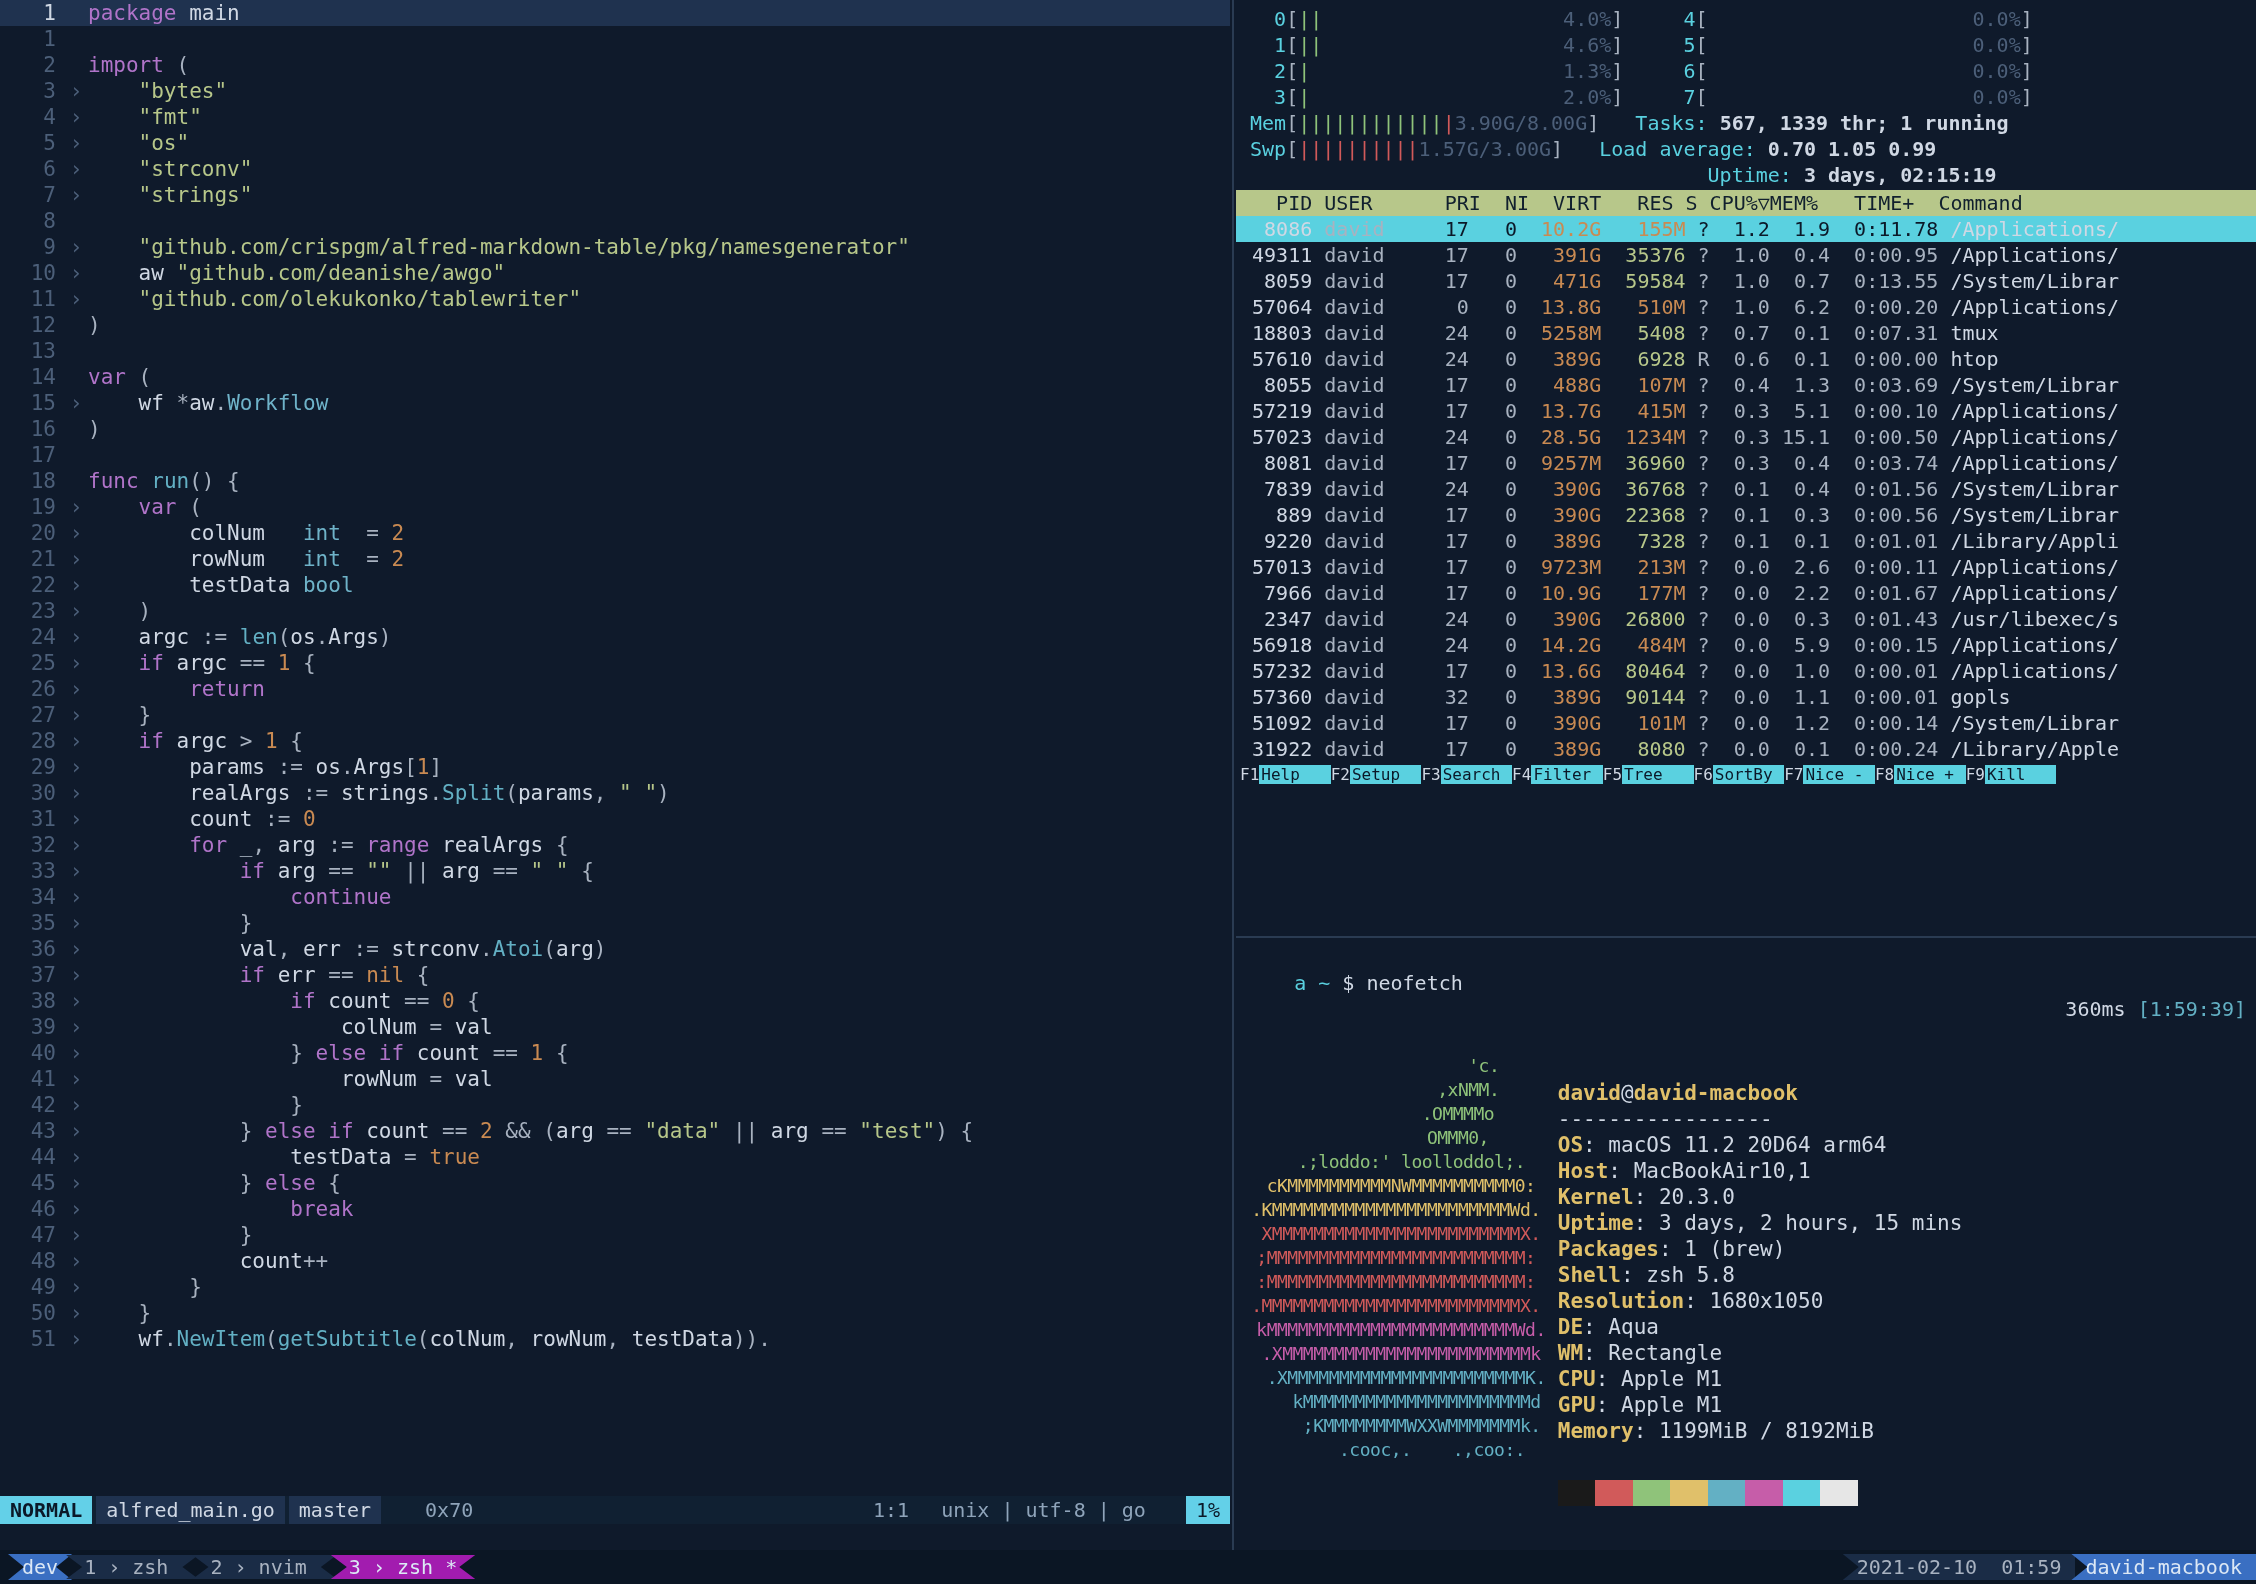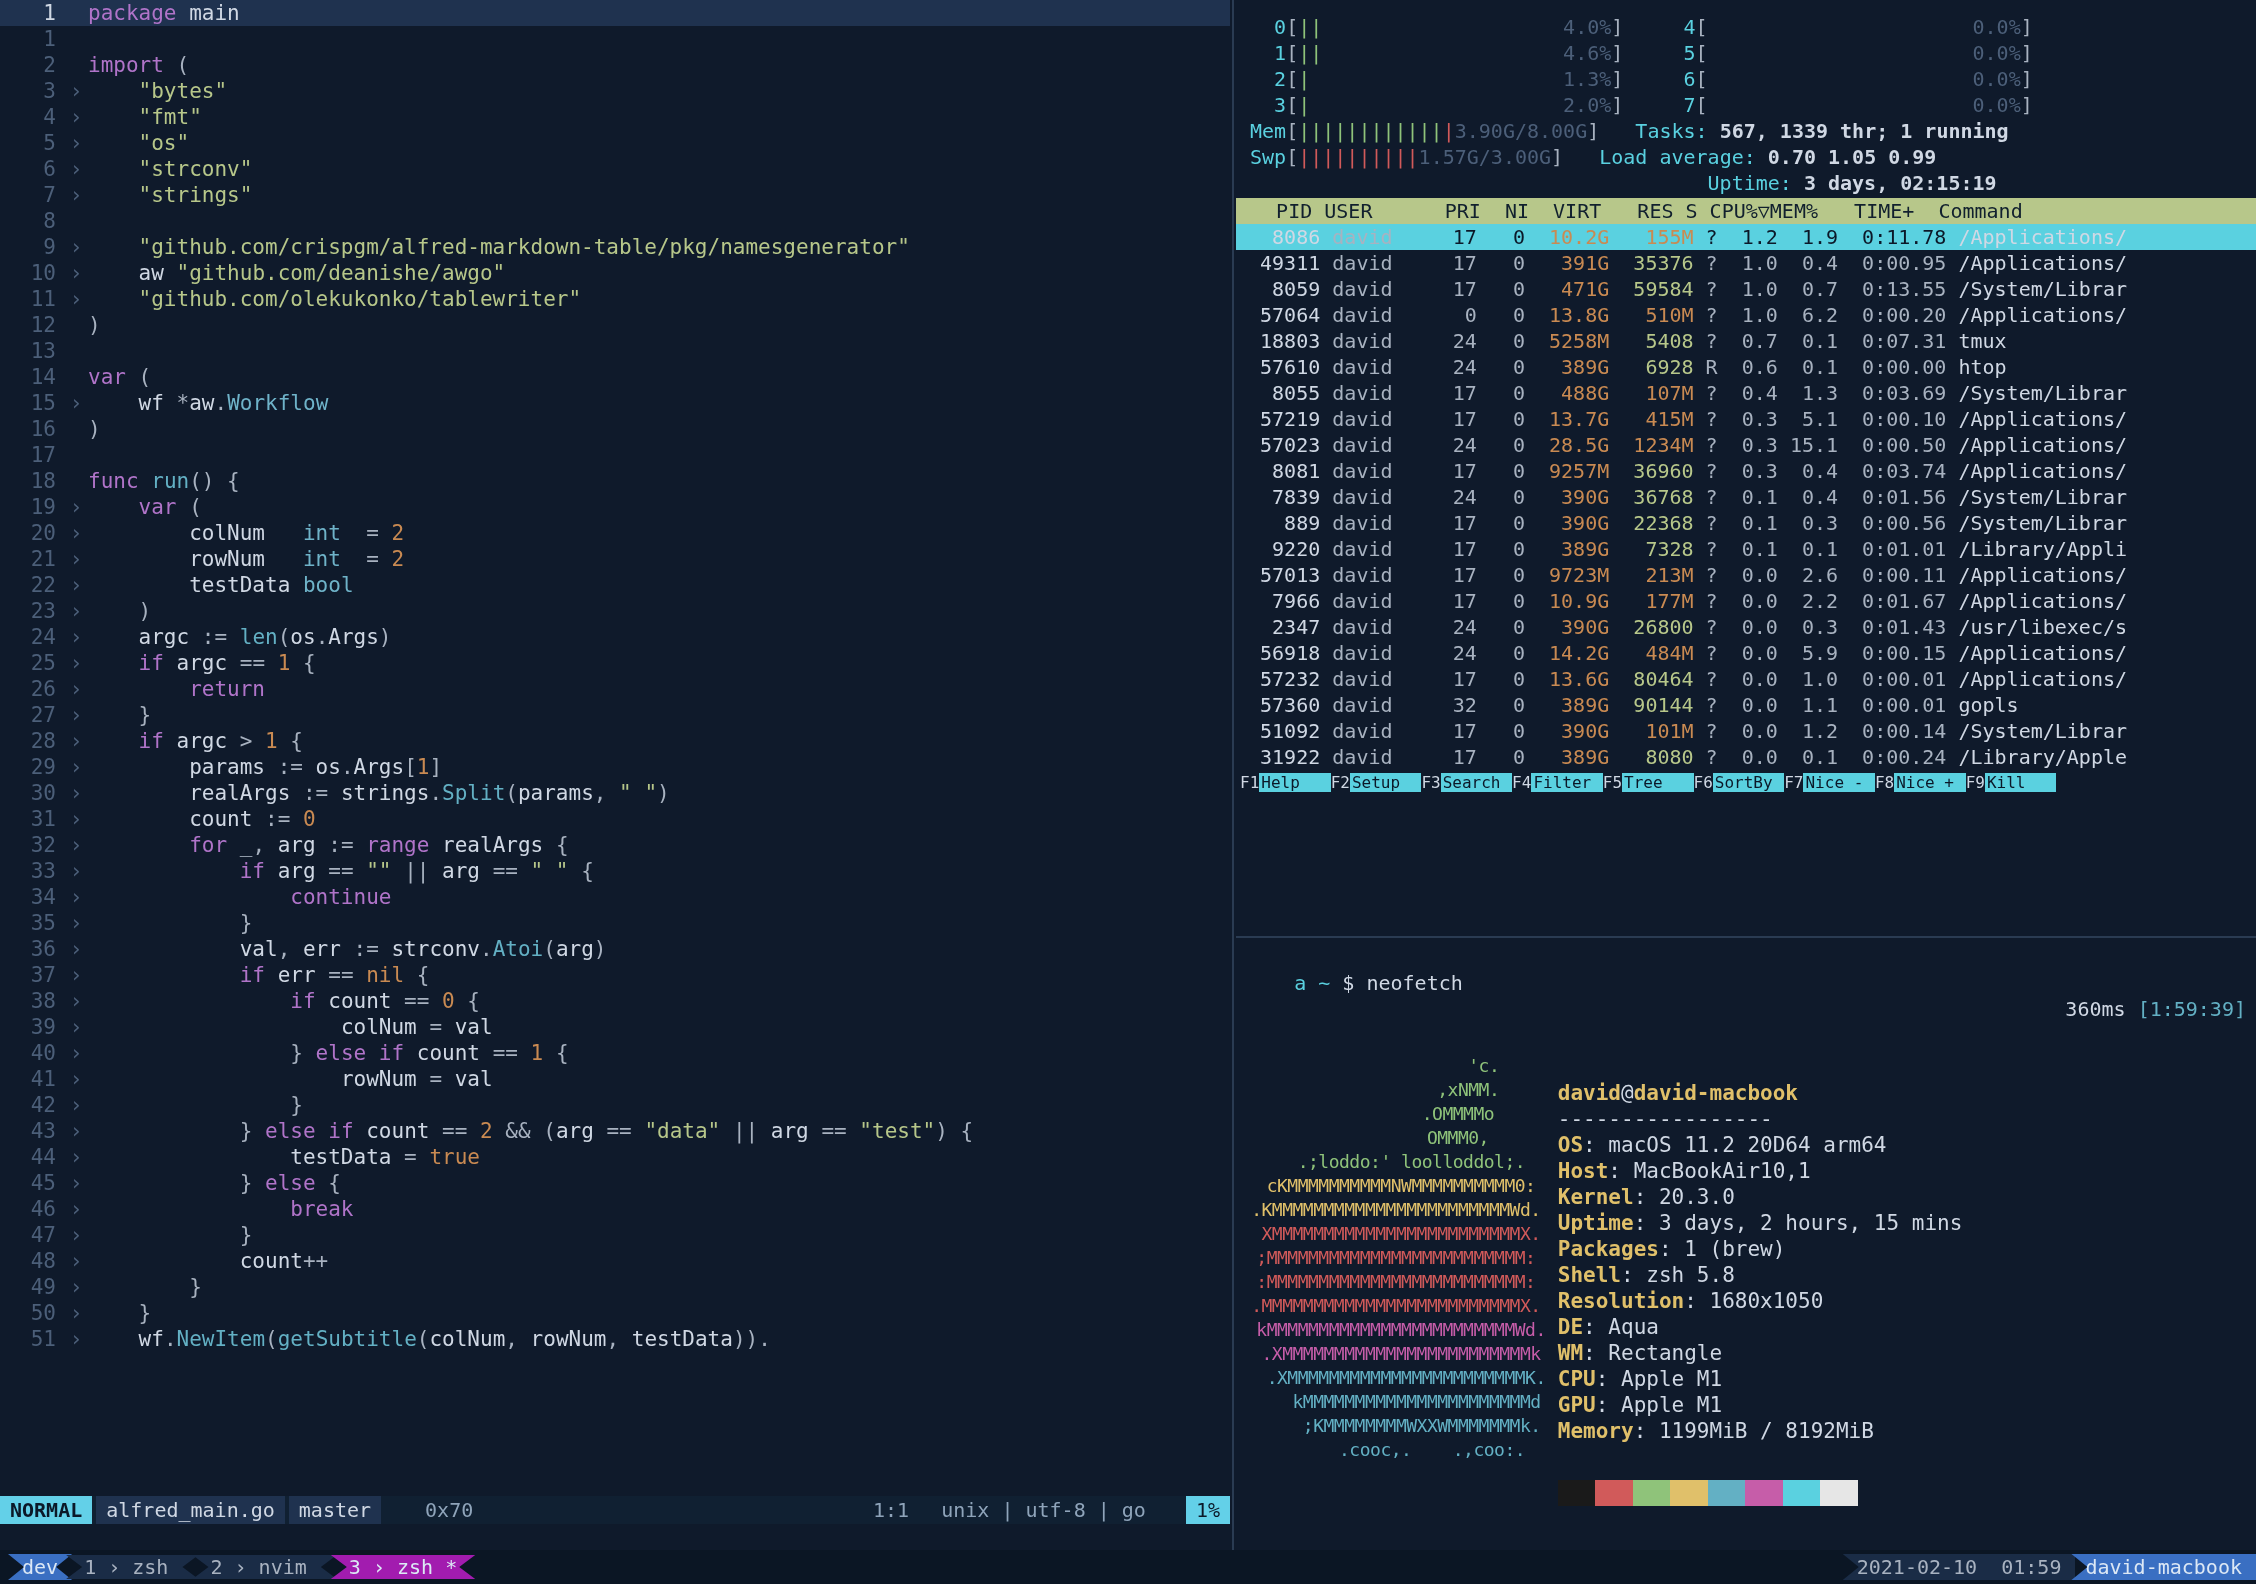--- a/index.html
+++ b/index.html
@@ -39,38 +39,38 @@
     display:flex; align-items:center;
   }
   .st-mode { background:#63d0e8; color:#0b1828; font-weight:bold; padding:0 10px; margin-right:4px; }
   .st-file { background:#1f324f; color:#d0d8e4; padding:0 10px; margin-right:4px; }
   .st-branch { background:#1f324f; color:#d0d8e4; padding:0 10px; margin-right:4px; }
   .st-pos  { margin-left:40px; }
   .st-right { margin-left:auto; margin-right:12px; }
   .st-pct { background:#63d0e8; color:#0b1828; padding:0 10px; margin-left:8px; }
 
   
-  #htop { left:1236px; top:8px; width:1020px; height:934px; }
+  #htop { left:1236px; top:0; width:1020px; height:934px; }
   .meters { padding:6px 14px 2px 14px; display:flex; font-size:20px; }
   .meter-col { flex:1; }
   .meter-line { white-space:pre; }
   .m-label { color:#5ad1e0; }
   .m-barL  { color:#8fc37a; }
   .m-barR  { color:#d15a5a; }
   .m-val   { color:#4c5f79; }
   .lbl  { color:#5ad1e0; }
   .tval { color:#d0d8e4; }
   .bold { font-weight:bold; }
   .hdr-row {
     background:#b7c78a; color:#11202e;
     font-weight:normal;
     white-space:pre; padding:0 4px;
     font-size:20px;
   }
-  .proc-row { white-space:pre; font-size:20px; padding:0 12px; }
+  .proc-row { white-space:pre; font-size:20px; padding:0 4px; }
   .proc-row.sel { background:#5ad1e0; color:#0b1828; }
   .c-pid  { color:#d0d8e4; }
   .c-user { color:#a8b2c0; }
   .c-virtG{ color:#c98a52; }
   .c-res  { color:#b7c78a; }
   .c-cmd  { color:#d0d8e4; }
   .fn-bar { white-space:pre; background:#0f1a2b; font-size:16px; padding:0 4px; }
   .fk { color:#d0d8e4; }
   .fl { background:#5ad1e0; color:#0b1828; padding:0 2px; }
 

